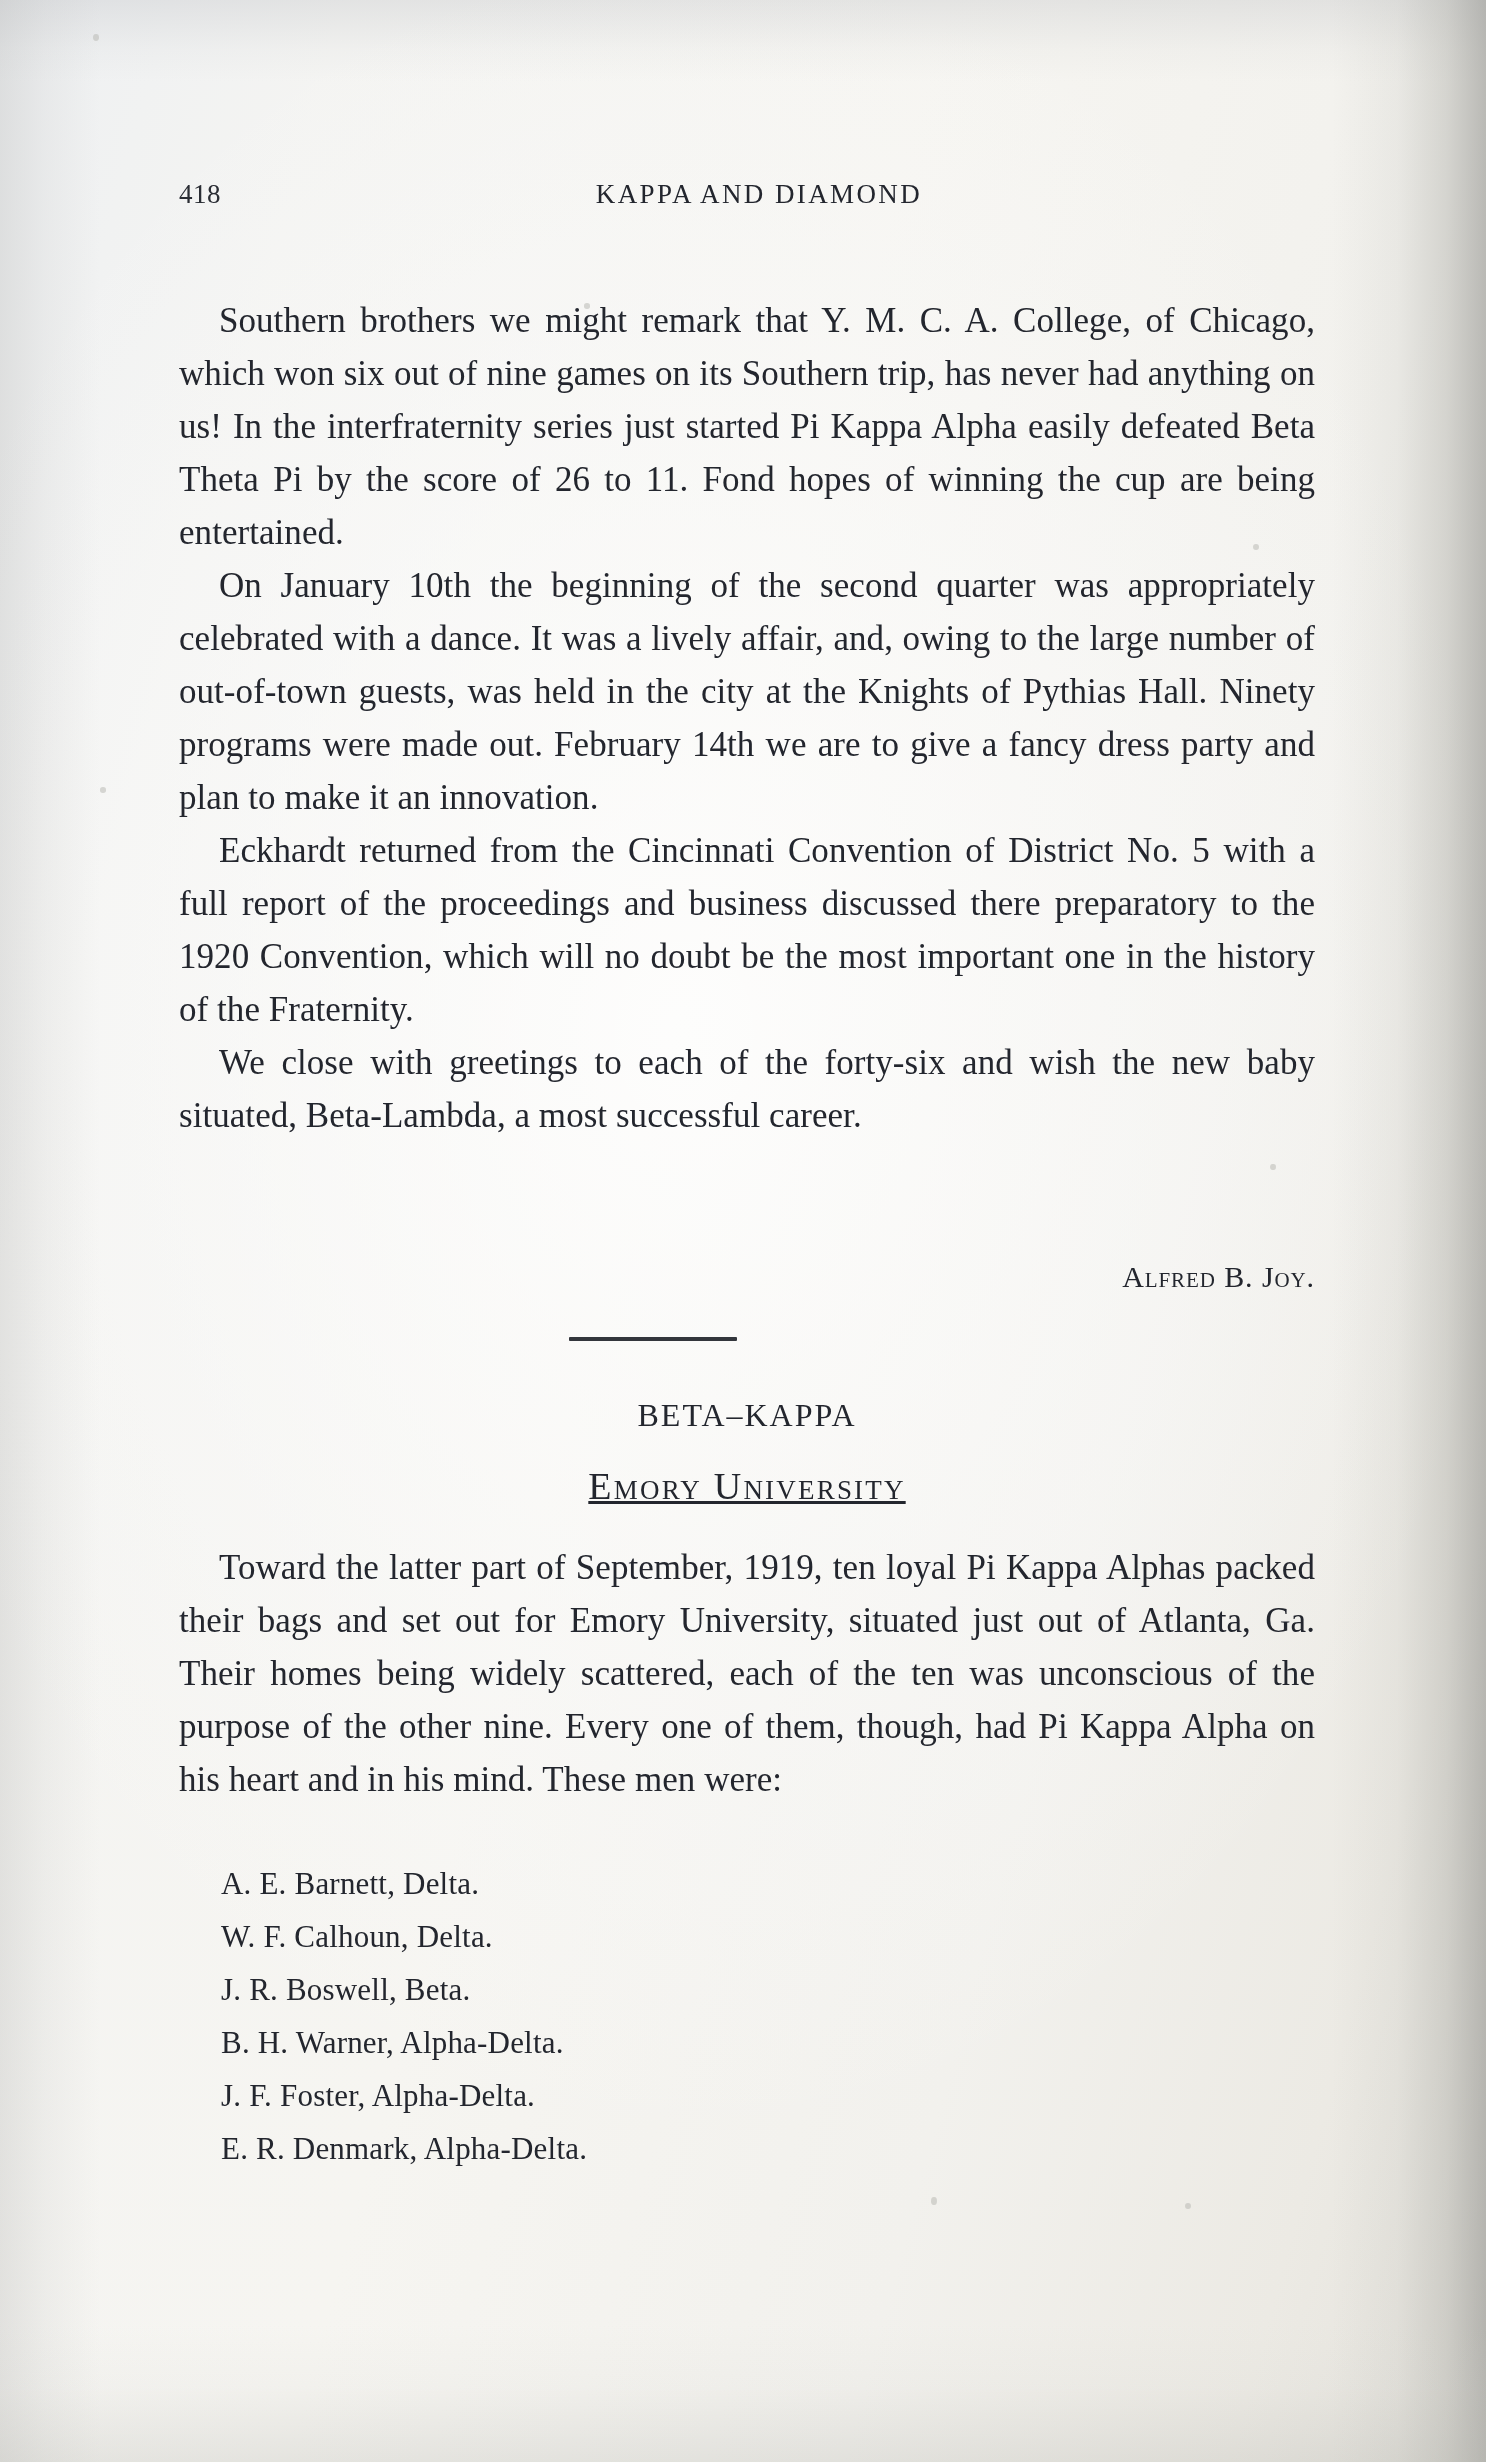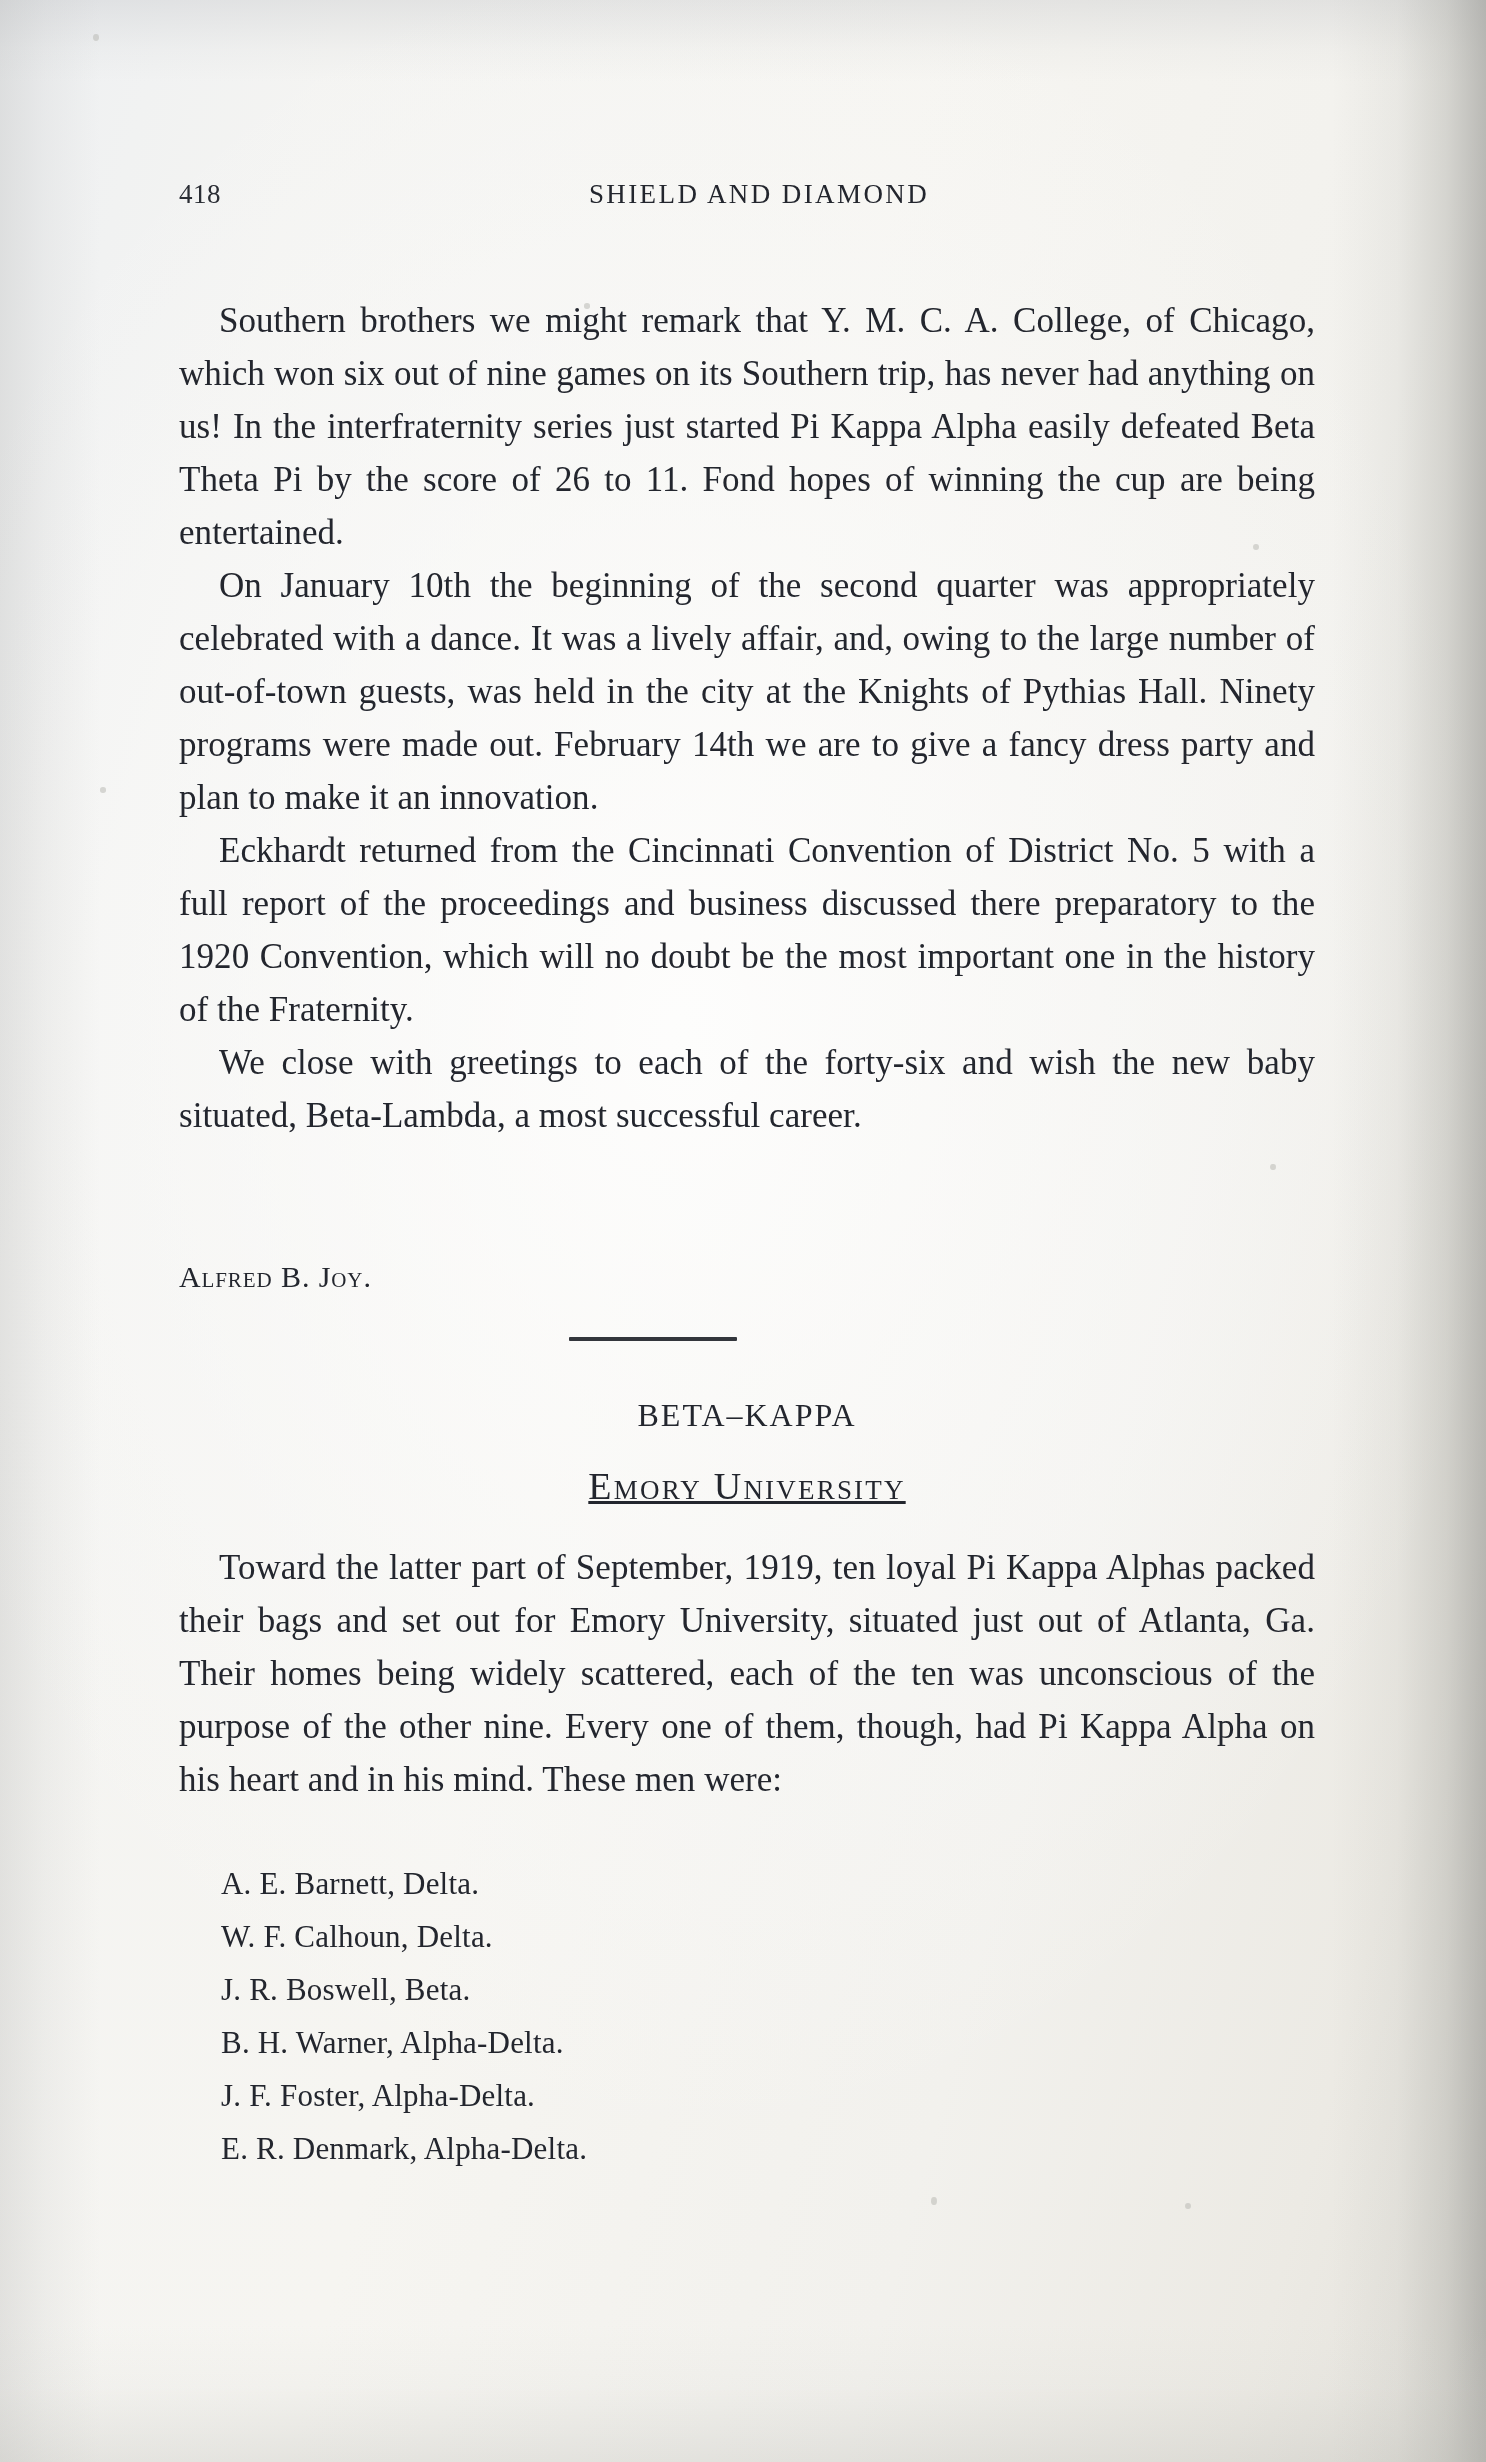--- a/index.html
+++ b/index.html
@@ -135,20 +135,21 @@
   }
   .body-block p {
     margin: 0;
     text-indent: 40px;
   }
 
   .signature {
     position: absolute;
     left: 0;
     width: 1136px;
+    text-align: right;
     font-size: 27px;
     letter-spacing: 0.7px;
     padding-right: 12.8px;
   }
   .sc {
     font-variant: small-caps;
     font-size: 30px;
     letter-spacing: 0.9px;
   }
 
@@ -209,21 +210,21 @@
   <div class="speck" style="left:1253px; top:544px; width:6.4px;  height:6.4px;"></div>
   <div class="speck" style="left:931px; top:2197px;width:5.5px;  height:8.2px;"></div>
   <div class="speck" style="left:1185px; top:2203px;width:6.4px;  height:6.4px;"></div>
   <div class="speck" style="left:584px;  top:303px; width:5.5px;  height:5.5px;"></div>
   <div class="speck" style="left:1270px; top:1164px;width:5.5px;  height:6.4px;"></div>
 
   <div class="content">
 
     <div class="running-head">
       <span class="folio">418</span>
-      <span class="head-title">SHIELD AND DIAMOND</span>
+      <span class="head-title">KAPPA AND DIAMOND</span>
     </div>
 
     <div class="body-block" style="top:294px;">
       <p>Southern brothers we might remark that Y. M. C. A. College, of Chicago, which won six out of nine games on its Southern trip, has never had anything on us! In the interfraternity series just started Pi Kappa Alpha easily defeated Beta Theta Pi by the score of 26 to 11. Fond hopes of winning the cup are being entertained.</p>
       <p>On January 10th the beginning of the second quarter was appropriately celebrated with a dance. It was a lively affair, and, owing to the large number of out-of-town guests, was held in the city at the Knights of Pythias Hall. Ninety programs were made out. February 14th we are to give a fancy dress party and plan to make it an innovation.</p>
       <p>Eckhardt returned from the Cincinnati Convention of District No. 5 with a full report of the proceedings and business discussed there preparatory to the 1920 Convention, which will no doubt be the most important one in the history of the Fraternity.</p>
       <p>We close with greetings to each of the forty-six and wish the new baby situated, Beta-Lambda, a most successful career.</p>
     </div>
 
     <div class="signature" style="top:1260px;">

